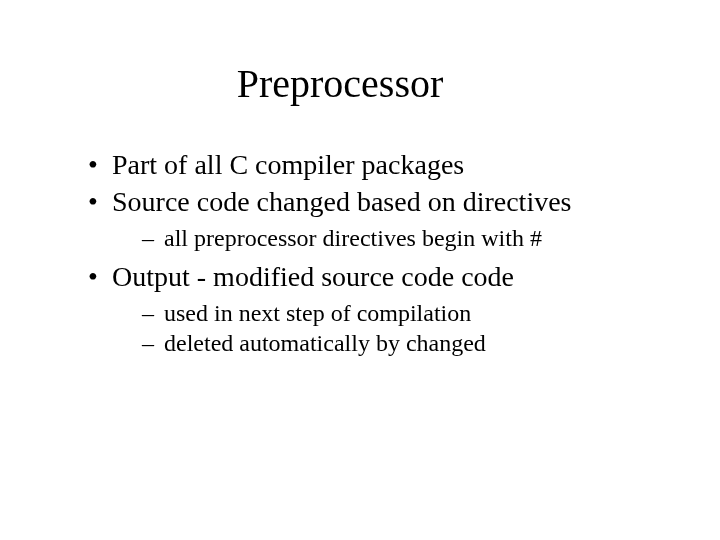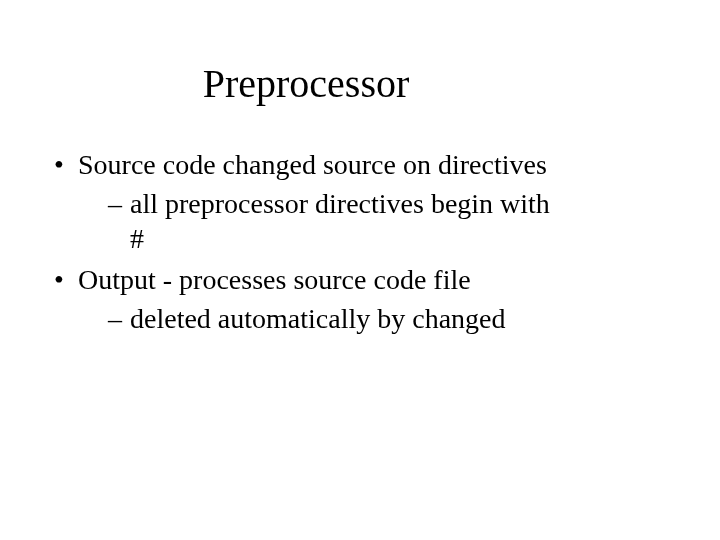--- a/index.html
+++ b/index.html
@@ -9,20 +9,21 @@
     height: 540px;
     background: #ffffff;
     font-family: "Times New Roman", Times, serif;
     color: #000000;
   }
   .slide {
     width: 612px;
     height: 540px;
     box-sizing: border-box;
     padding: 60px 50px 40px 50px;
+    margin-left: 34px;
   }
   .title {
     text-align: center;
     font-size: 40px;
     font-weight: normal;
     margin: 0 0 40px 0;
   }
   ul.level1 {
     list-style: none;
     padding: 0;
@@ -39,21 +40,21 @@
     content: "•";
     position: absolute;
     left: 4px;
     top: 0;
     font-size: 28px;
   }
   ul.level2 {
     list-style: none;
     padding: 0;
     margin: 4px 0 6px 28px;
-    font-size: 28px;
+    font-size: 24px;
     line-height: 1.25;
   }
   ul.level2 > li {
     position: relative;
     padding-left: 24px;
     margin: 0;
   }
   ul.level2 > li::before {
     content: "–";
     position: absolute;
@@ -62,29 +63,35 @@
   }
 </style>
 </head>
 <body>
 
 <div class="slide">
   <h1 class="title">Preprocessor</h1>
 
   <ul class="level1">
     <li>
-      <span>Source code changed source on directives</span>
+      <span>Part of all C compiler packages</span>
+    </li>
+    <li>
+      <span>Source code changed based on directives</span>
       <ul class="level2">
         <li>
           <span>all preprocessor directives begin with #</span>
         </li>
       </ul>
     </li>
     <li>
-      <span>Output - processes source code file</span>
+      <span>Output - modified source code code</span>
       <ul class="level2">
+        <li>
+          <span>used in next step of compilation</span>
+        </li>
         <li>
           <span>deleted automatically by changed</span>
         </li>
       </ul>
     </li>
   </ul>
 </div>
 
 </body></html>

